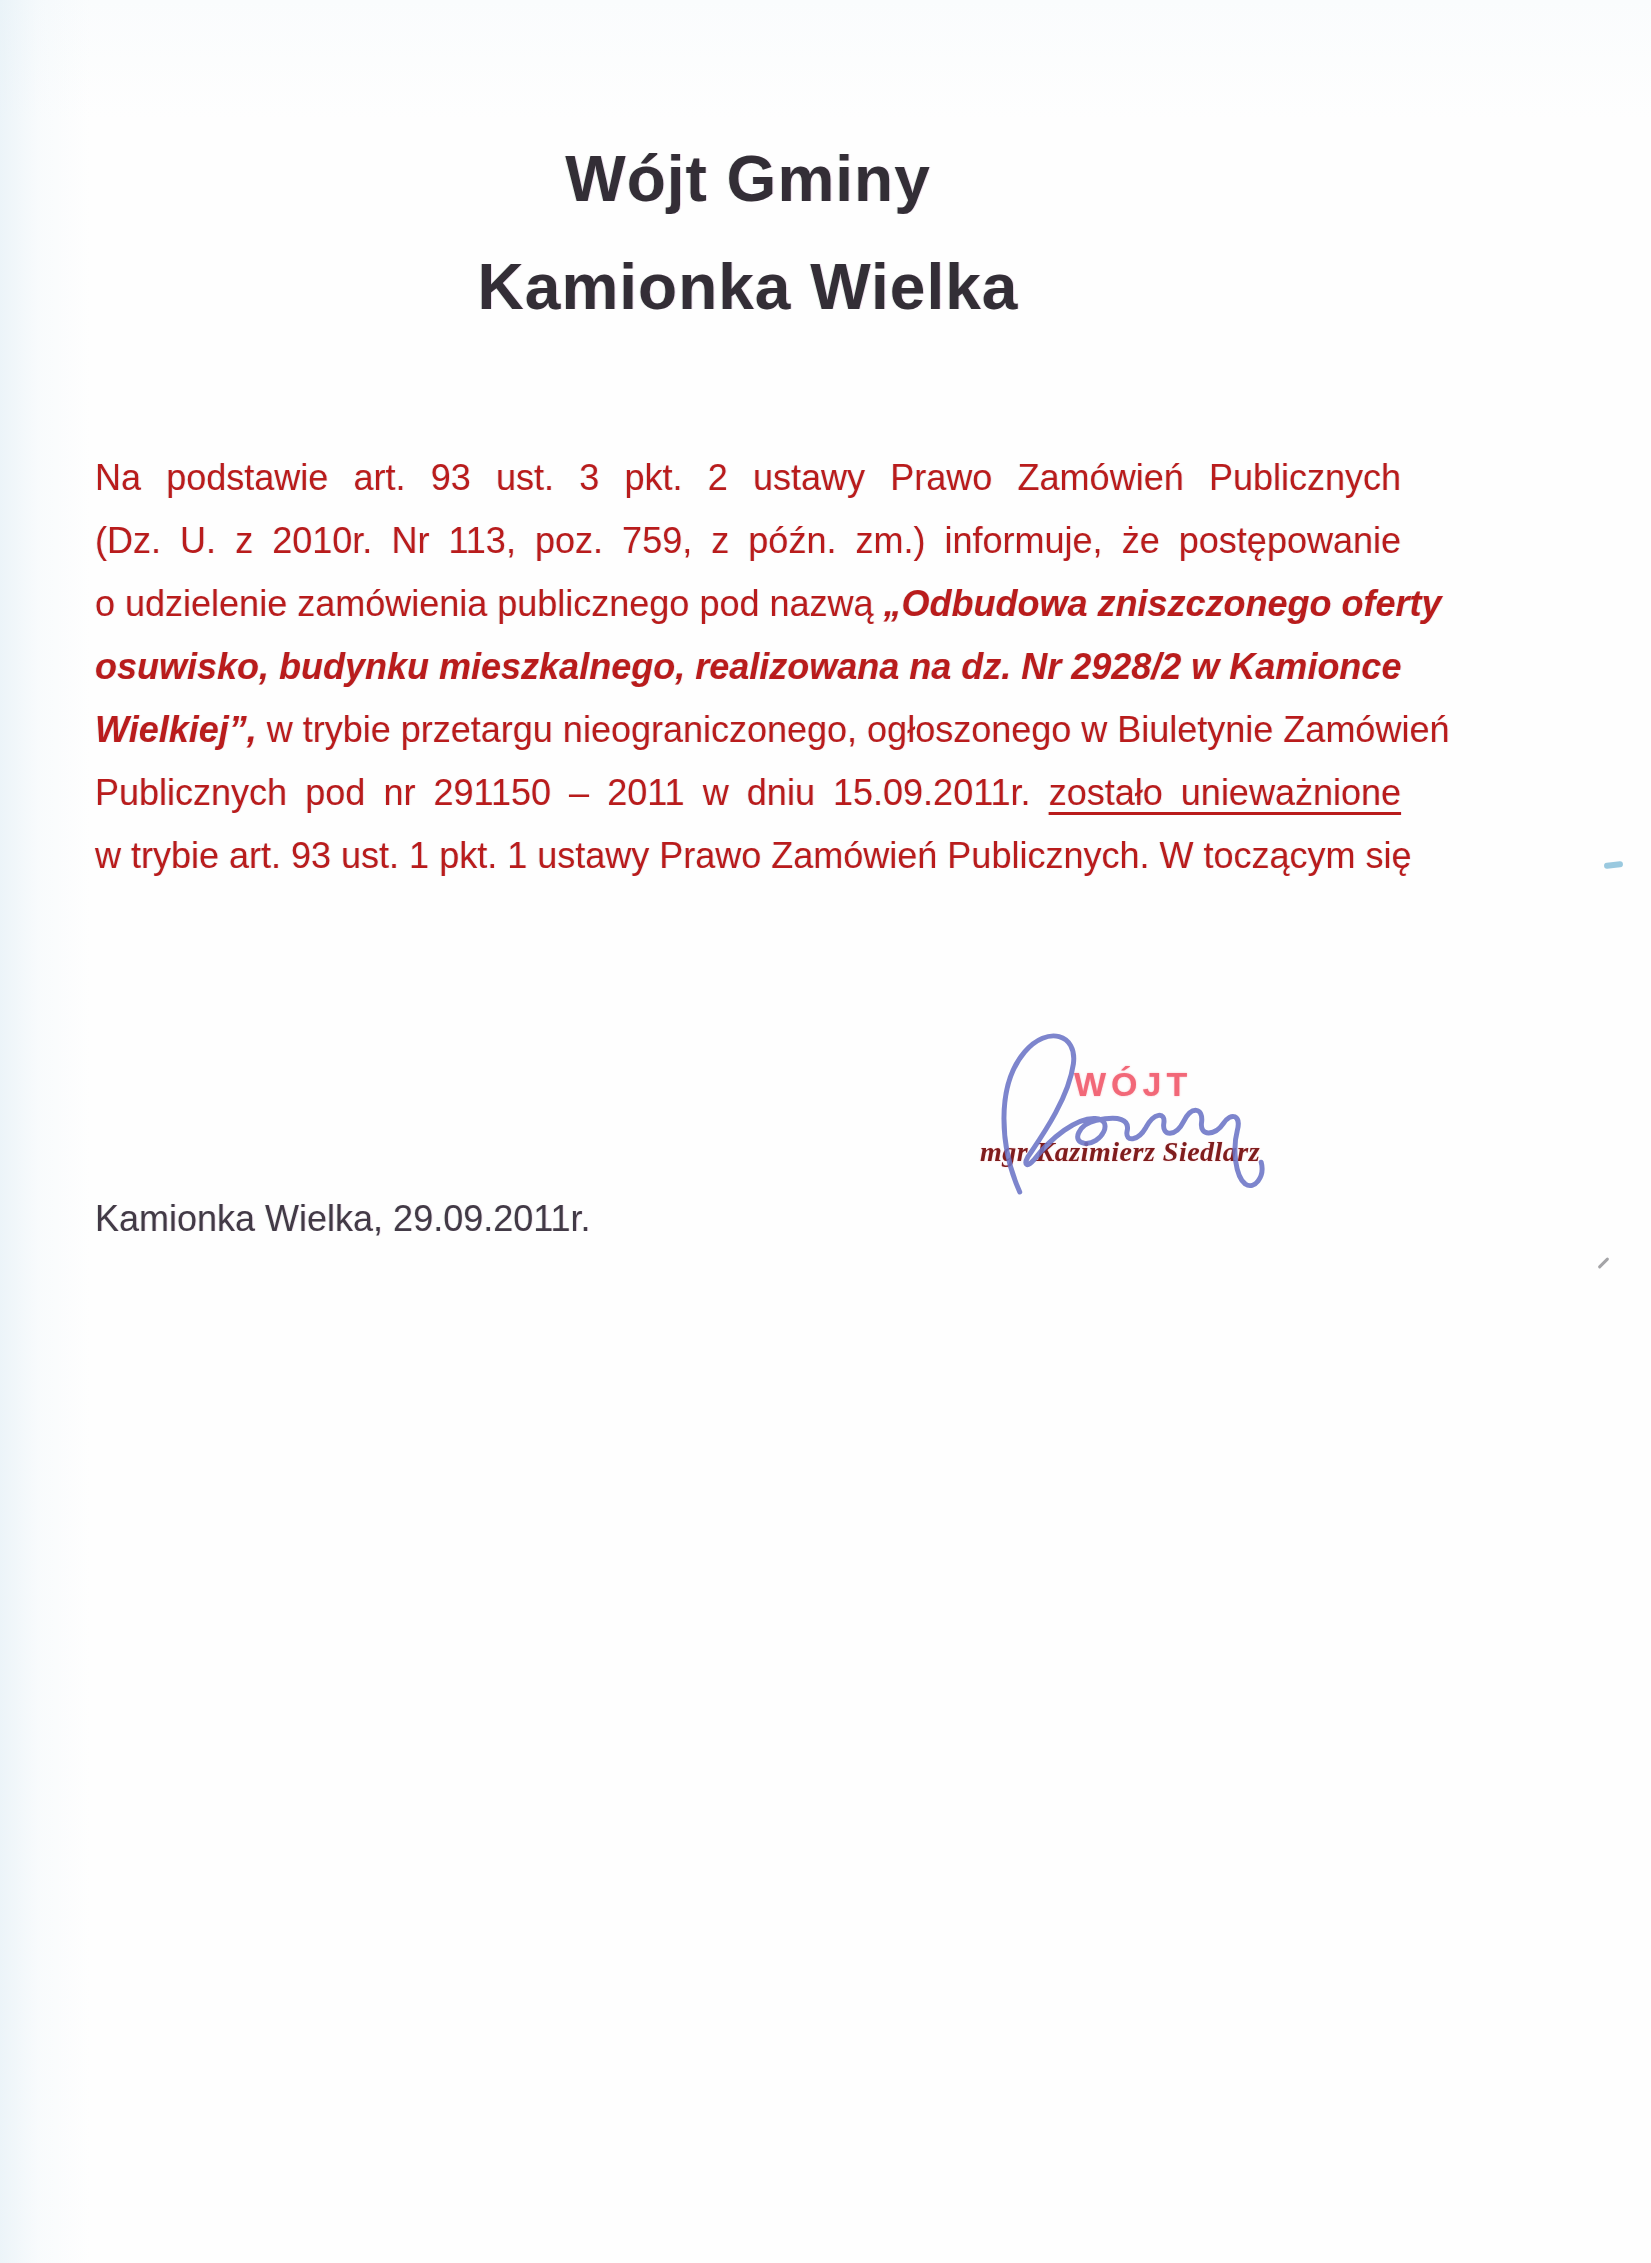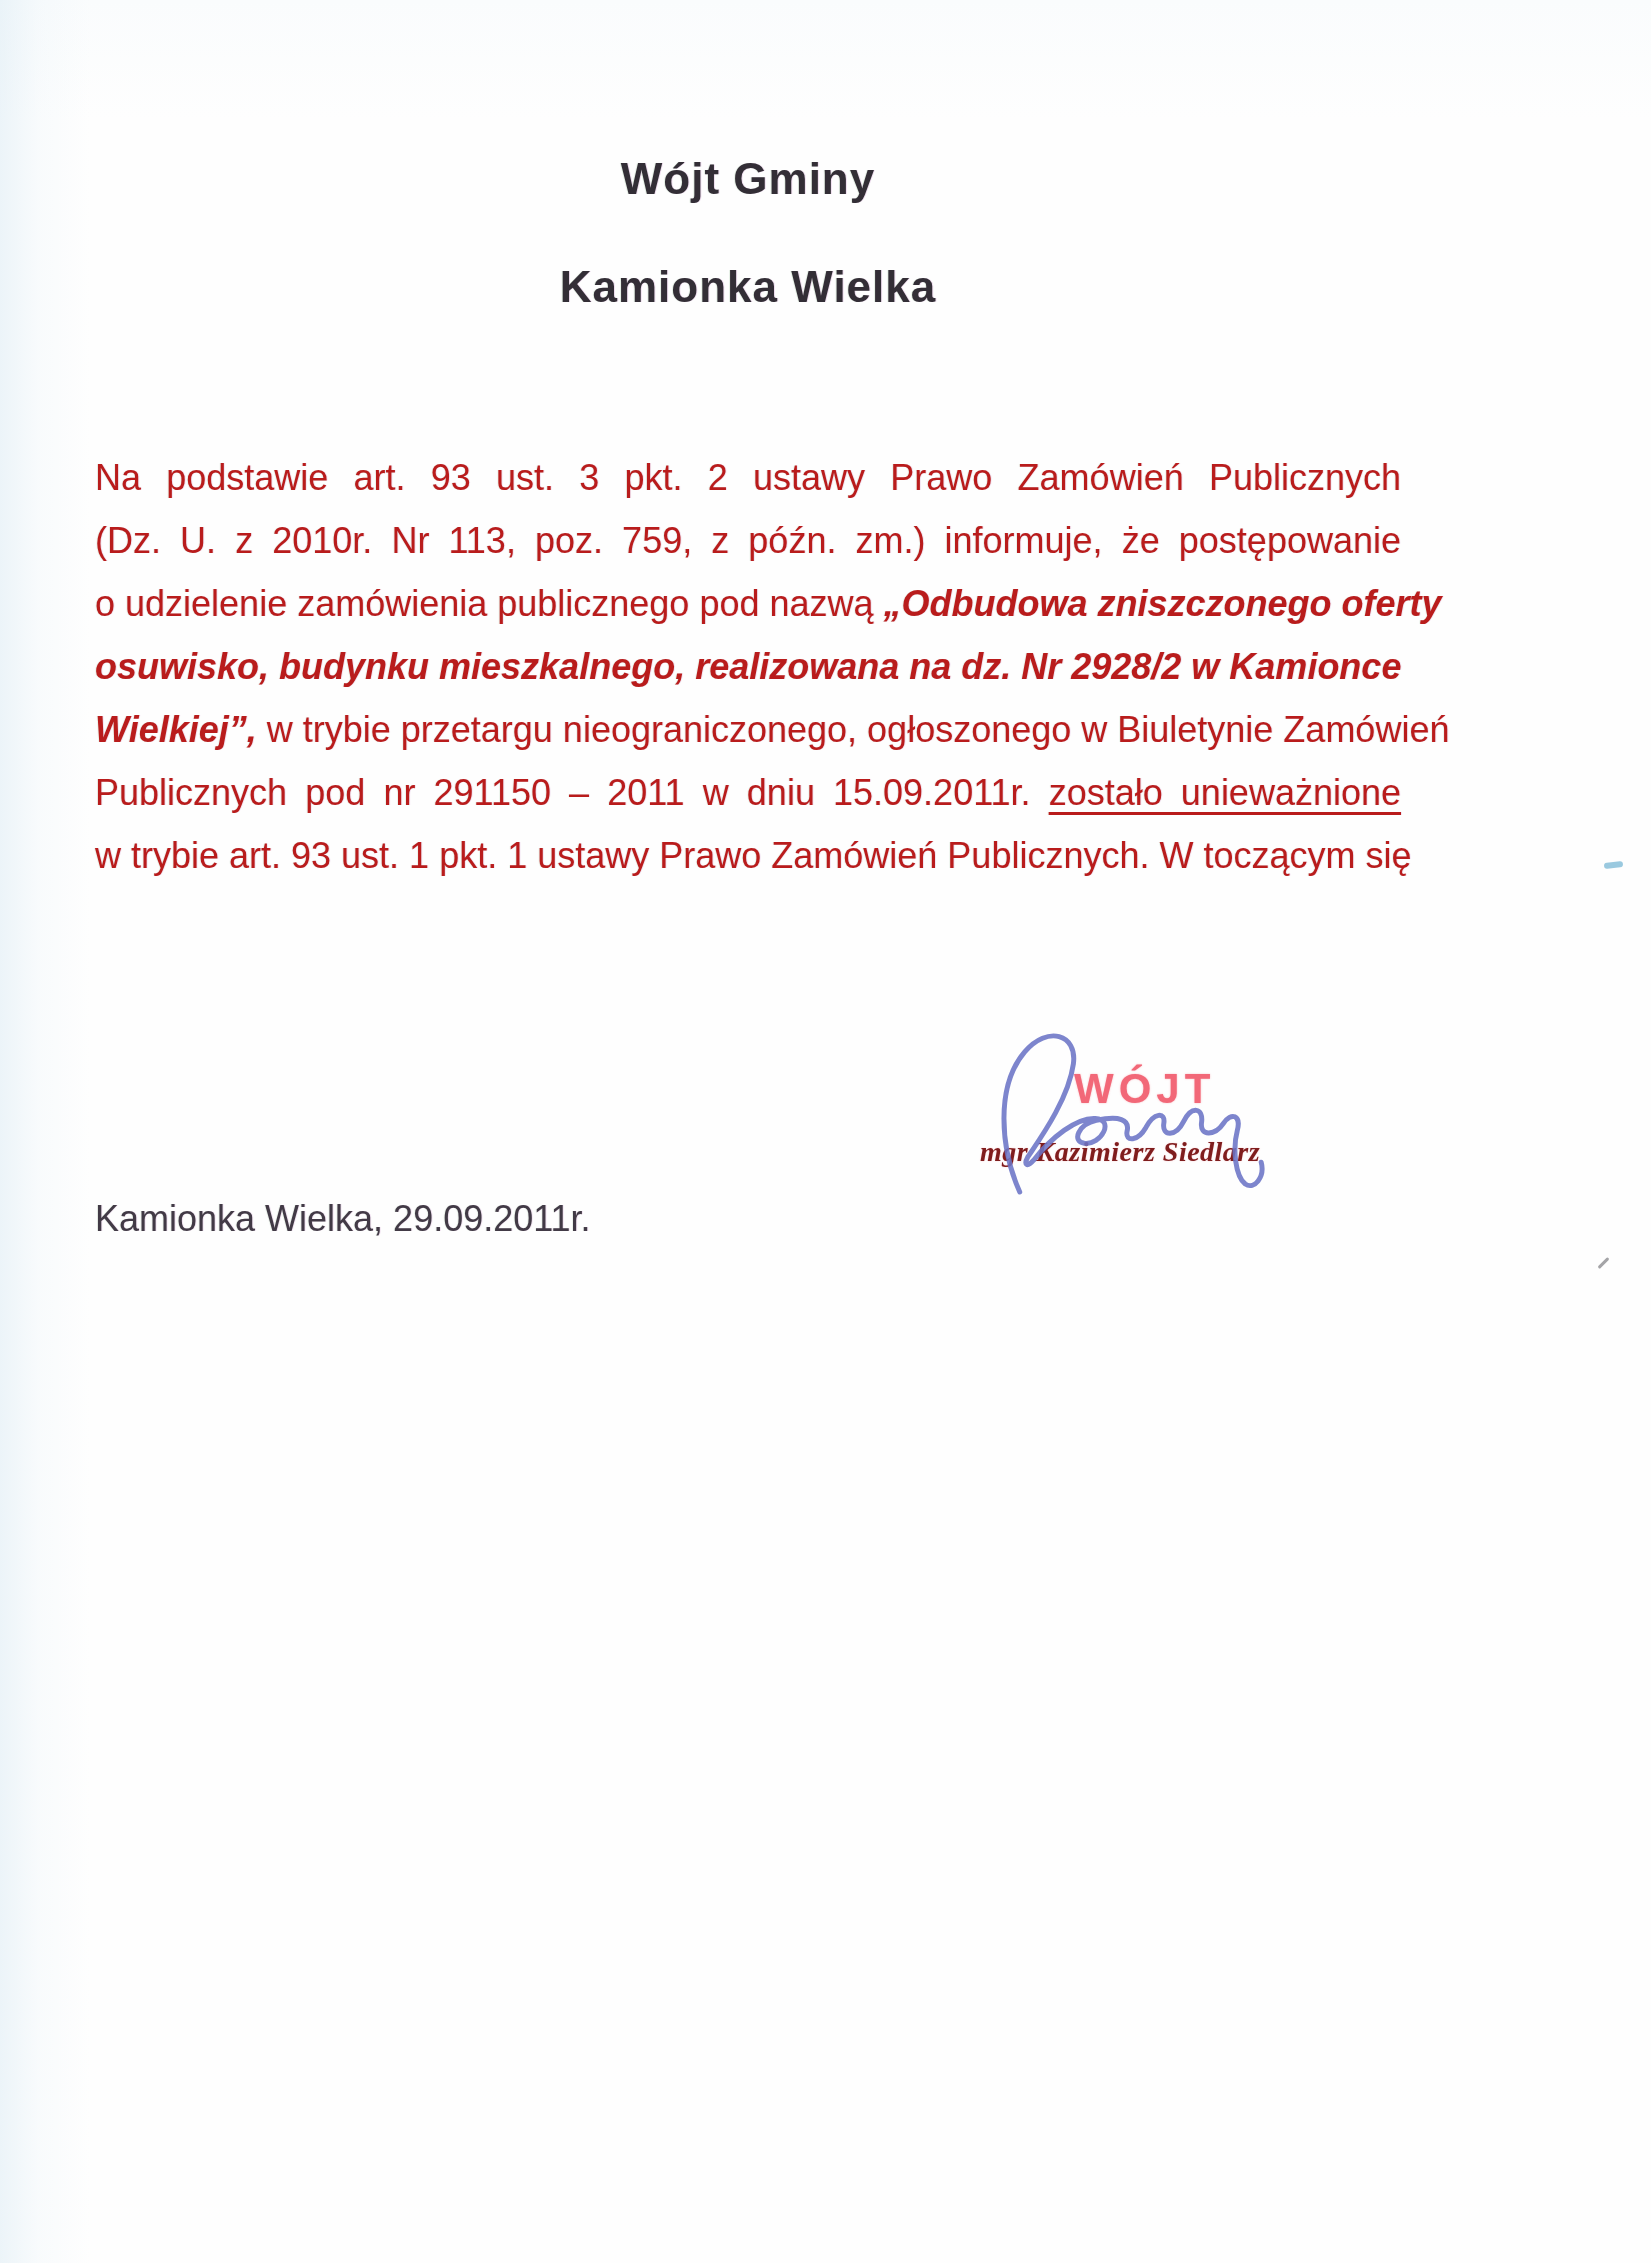--- a/index.html
+++ b/index.html
@@ -18,21 +18,21 @@
       #fefefe;
   }
   .titles{
     position:absolute;
     left:95px;width:1306px;top:139px;
     text-align:center;
     color:#332e36;
     font-weight:bold;
   }
   .title-line{
-    font-size:44px;
+    font-size:64px;
     line-height:80px;
     letter-spacing:1px;
     text-shadow:1px 0 0 rgba(170,80,170,0.18), -1px 0 0 rgba(80,150,80,0.14);
   }
   .title-line + .title-line{margin-top:28px;}
   .para{
     position:absolute;
     left:95px;top:446px;width:1306px;
     color:#b91c1c;
     font-size:36px;
@@ -57,21 +57,21 @@
     text-decoration-thickness:2.5px;
     text-underline-offset:7px;
   }
   .sig-area{
     position:absolute;
     left:955px;top:1015px;width:358px;height:209px;
   }
   .stamp-role{
     position:absolute;
     left:119px;top:50px;
-    font-size:42px;
+    font-size:34px;
     font-weight:bold;
     letter-spacing:5px;
     color:#f26878;
     text-shadow:0 0 2px rgba(242,104,120,0.45);
   }
   .stamp-name{
     position:absolute;
     left:25px;top:121px;
     font-family:Liberation Serif, serif;
     font-style:italic;

